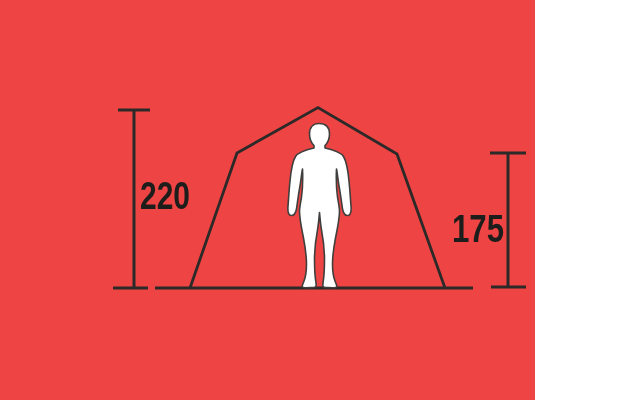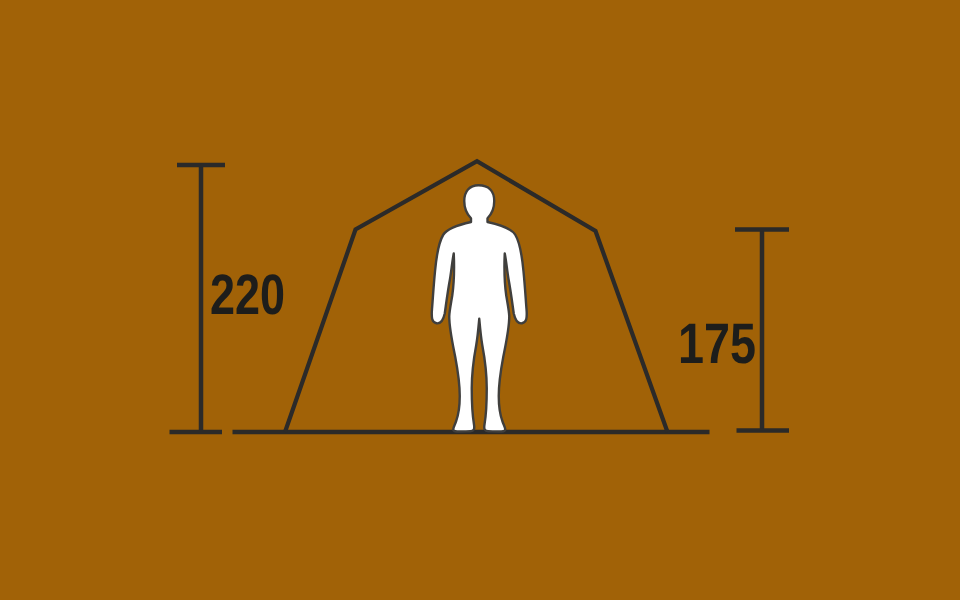--- a/index.html
+++ b/index.html
@@ -3,23 +3,23 @@
 <meta charset="utf-8">
 <style>
   html, body {
     margin: 0;
     padding: 0;
     background: #ffffff;
     font-family: "Liberation Sans", sans-serif;
   }
   .diagram-wrap {
     position: relative;
-    width: 640px;
+    width: 535px;
     height: 400px;
-    background: #a16207;
+    background: #ef4444;
     overflow: hidden;
   }
   svg {
     display: block;
   }
   .dim-line {
     stroke: #2b2a29;
     stroke-width: 3;
     stroke-linecap: butt;
     fill: none;

